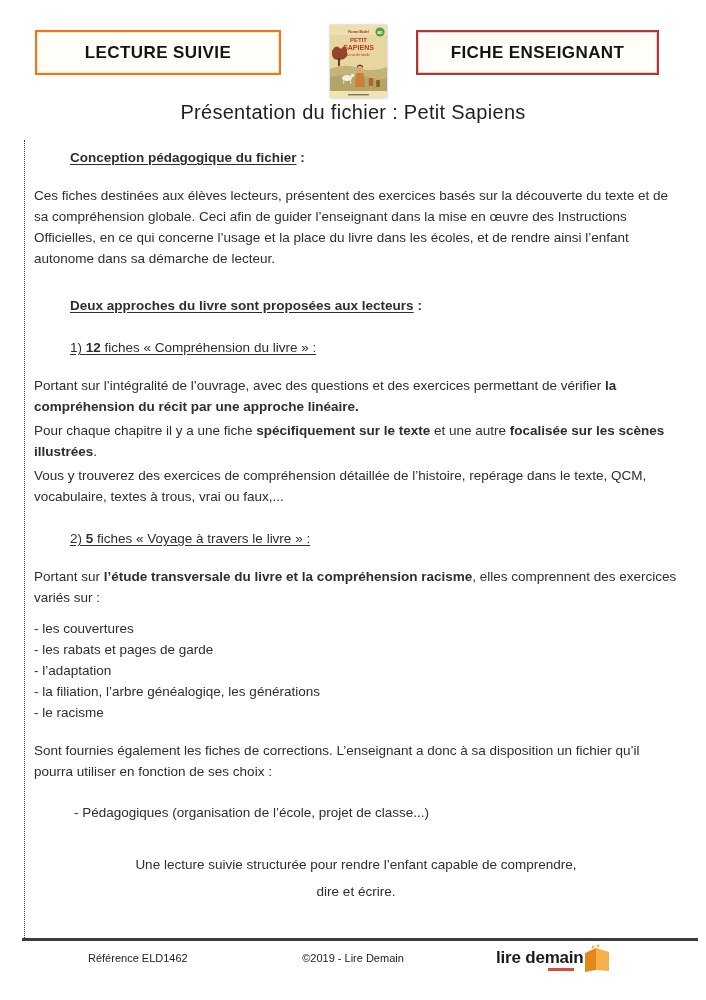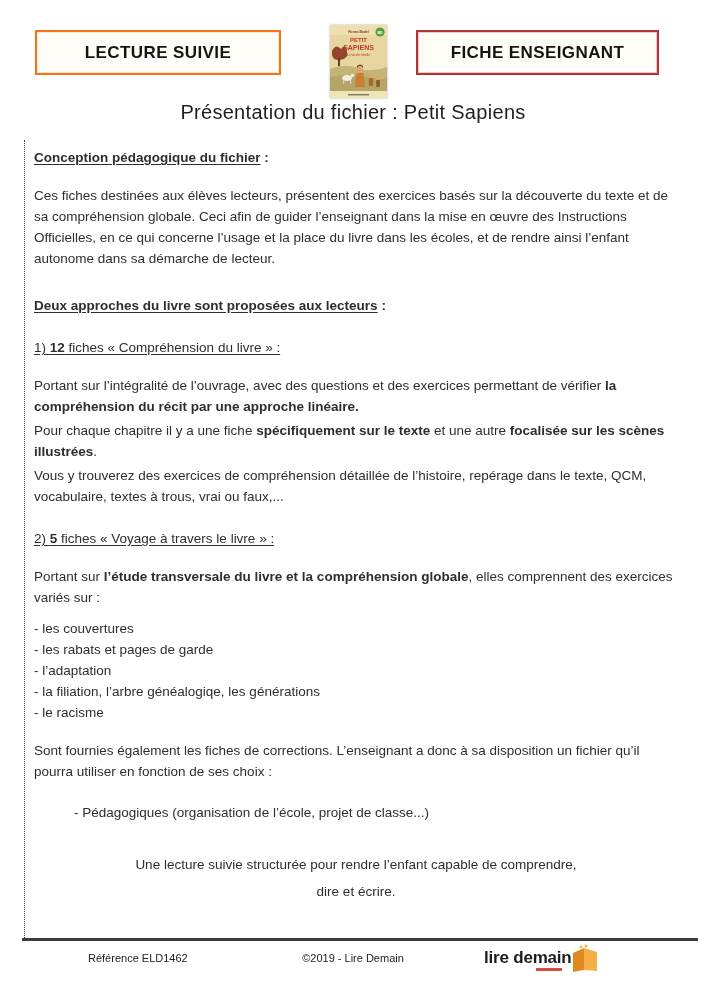--- a/index.html
+++ b/index.html
@@ -34,27 +34,27 @@
   .blk:first-child{margin-top:7px;}
   .heading{font-weight:bold;margin-top:26px;}
   .subheading{margin-top:21px;}
   .para{margin-top:17px;}
   .para-tight{margin-top:3px;}
   .list{margin-top:10px;}
   .indent-list{margin-top:20px;padding-left:40px;max-width:585px;box-sizing:border-box;}
   .indent-list .li + .li{margin-top:6px;}
   .centered{margin-top:28px;text-align:center;max-width:450px;margin-left:auto;margin-right:auto;line-height:27px;}
   .b{font-weight:bold;}
-  .u{text-decoration:underline;text-underline-offset:2px;}
+  .u{text-decoration:underline;text-underline-offset:2px;margin-left:36px;}
   .li{line-height:21px;}
   
   .footer-line{position:absolute;left:22px;top:938px;width:676px;height:3px;background:#3b3b3b;}
   .footer-ref{position:absolute;left:88px;top:952px;font-size:11px;color:#222;text-align:right;}
   .footer-copy{position:absolute;left:0;top:952px;width:100%;text-align:center;font-size:11px;color:#222;}
-  .footer-logo{position:absolute;left:484px;top:944px;width:120px;height:34px;}
+  .footer-logo{position:absolute;left:496px;top:944px;width:120px;height:34px;}
   .logo-text{position:absolute;left:0;top:4px;font-size:17px;font-weight:700;color:#1c1c1c;letter-spacing:-.2px;}
   .logo-sub{position:absolute;left:52px;top:24px;width:26px;height:3px;background:#cf2b1f;opacity:.85;}
   .logo-book{position:absolute;left:86px;top:0px;}
 </style>
 </head>
 <body>
 
 <div class="page">
 
   <div class="hdr-box left">
@@ -104,21 +104,21 @@
   <div class="content">
     <div>
         <div class="blk heading"><span class="b u">Conception pédagogique du fichier</span><span class="b"> :</span></div>
         <div class="blk para"><span>Ces fiches destinées aux élèves lecteurs, présentent des exercices basés sur la découverte du texte et de sa compréhension globale. Ceci afin de guider l’enseignant dans la mise en œuvre des Instructions Officielles, en ce qui concerne l’usage et la place du livre dans les écoles, et de rendre ainsi l’enfant autonome dans sa démarche de lecteur.</span></div>
         <div class="blk heading"><span class="b u">Deux approches du livre sont proposées aux lecteurs</span><span class="b"> :</span></div>
         <div class="blk subheading u"><span>1) </span><span class="b">12</span><span> fiches « Compréhension du livre » :</span></div>
         <div class="blk para"><span>Portant sur l’intégralité de l’ouvrage, avec des questions et des exercices permettant de vérifier </span><span class="b">la compréhension du récit par une approche linéaire.</span></div>
         <div class="blk para-tight"><span>Pour chaque chapitre il y a une fiche </span><span class="b">spécifiquement sur le texte</span><span> et une autre </span><span class="b">focalisée sur les scènes illustrées</span><span>.</span></div>
         <div class="blk para-tight"><span>Vous y trouverez des exercices de compréhension détaillée de l’histoire, repérage dans le texte, QCM, vocabulaire, textes à trous, vrai ou faux,...</span></div>
         <div class="blk subheading u"><span>2) </span><span class="b">5</span><span> fiches « Voyage à travers le livre » :</span></div>
-        <div class="blk para"><span>Portant sur </span><span class="b">l’étude transversale du livre et la compréhension globale</span><span>, elles comprennent des exercices variés sur :</span></div>
+        <div class="blk para"><span>Portant sur </span><span class="b">l’étude transversale du livre et la compréhension racisme</span><span>, elles comprennent des exercices variés sur :</span></div>
         <div class="blk list">
           <div class="li">- les couvertures</div>
           <div class="li">- les rabats et pages de garde</div>
           <div class="li">- l’adaptation</div>
           <div class="li">- la filiation, l’arbre généalogiqe, les générations</div>
           <div class="li">- le racisme</div>
         </div>
         <div class="blk para"><span>Sont fournies également les fiches de corrections. L’enseignant a donc à sa disposition un fichier qu’il pourra utiliser en fonction de ses choix :</span></div>
         <div class="blk indent-list">
           <div class="li">- Pédagogiques (organisation de l’école, projet de classe...)</div>

